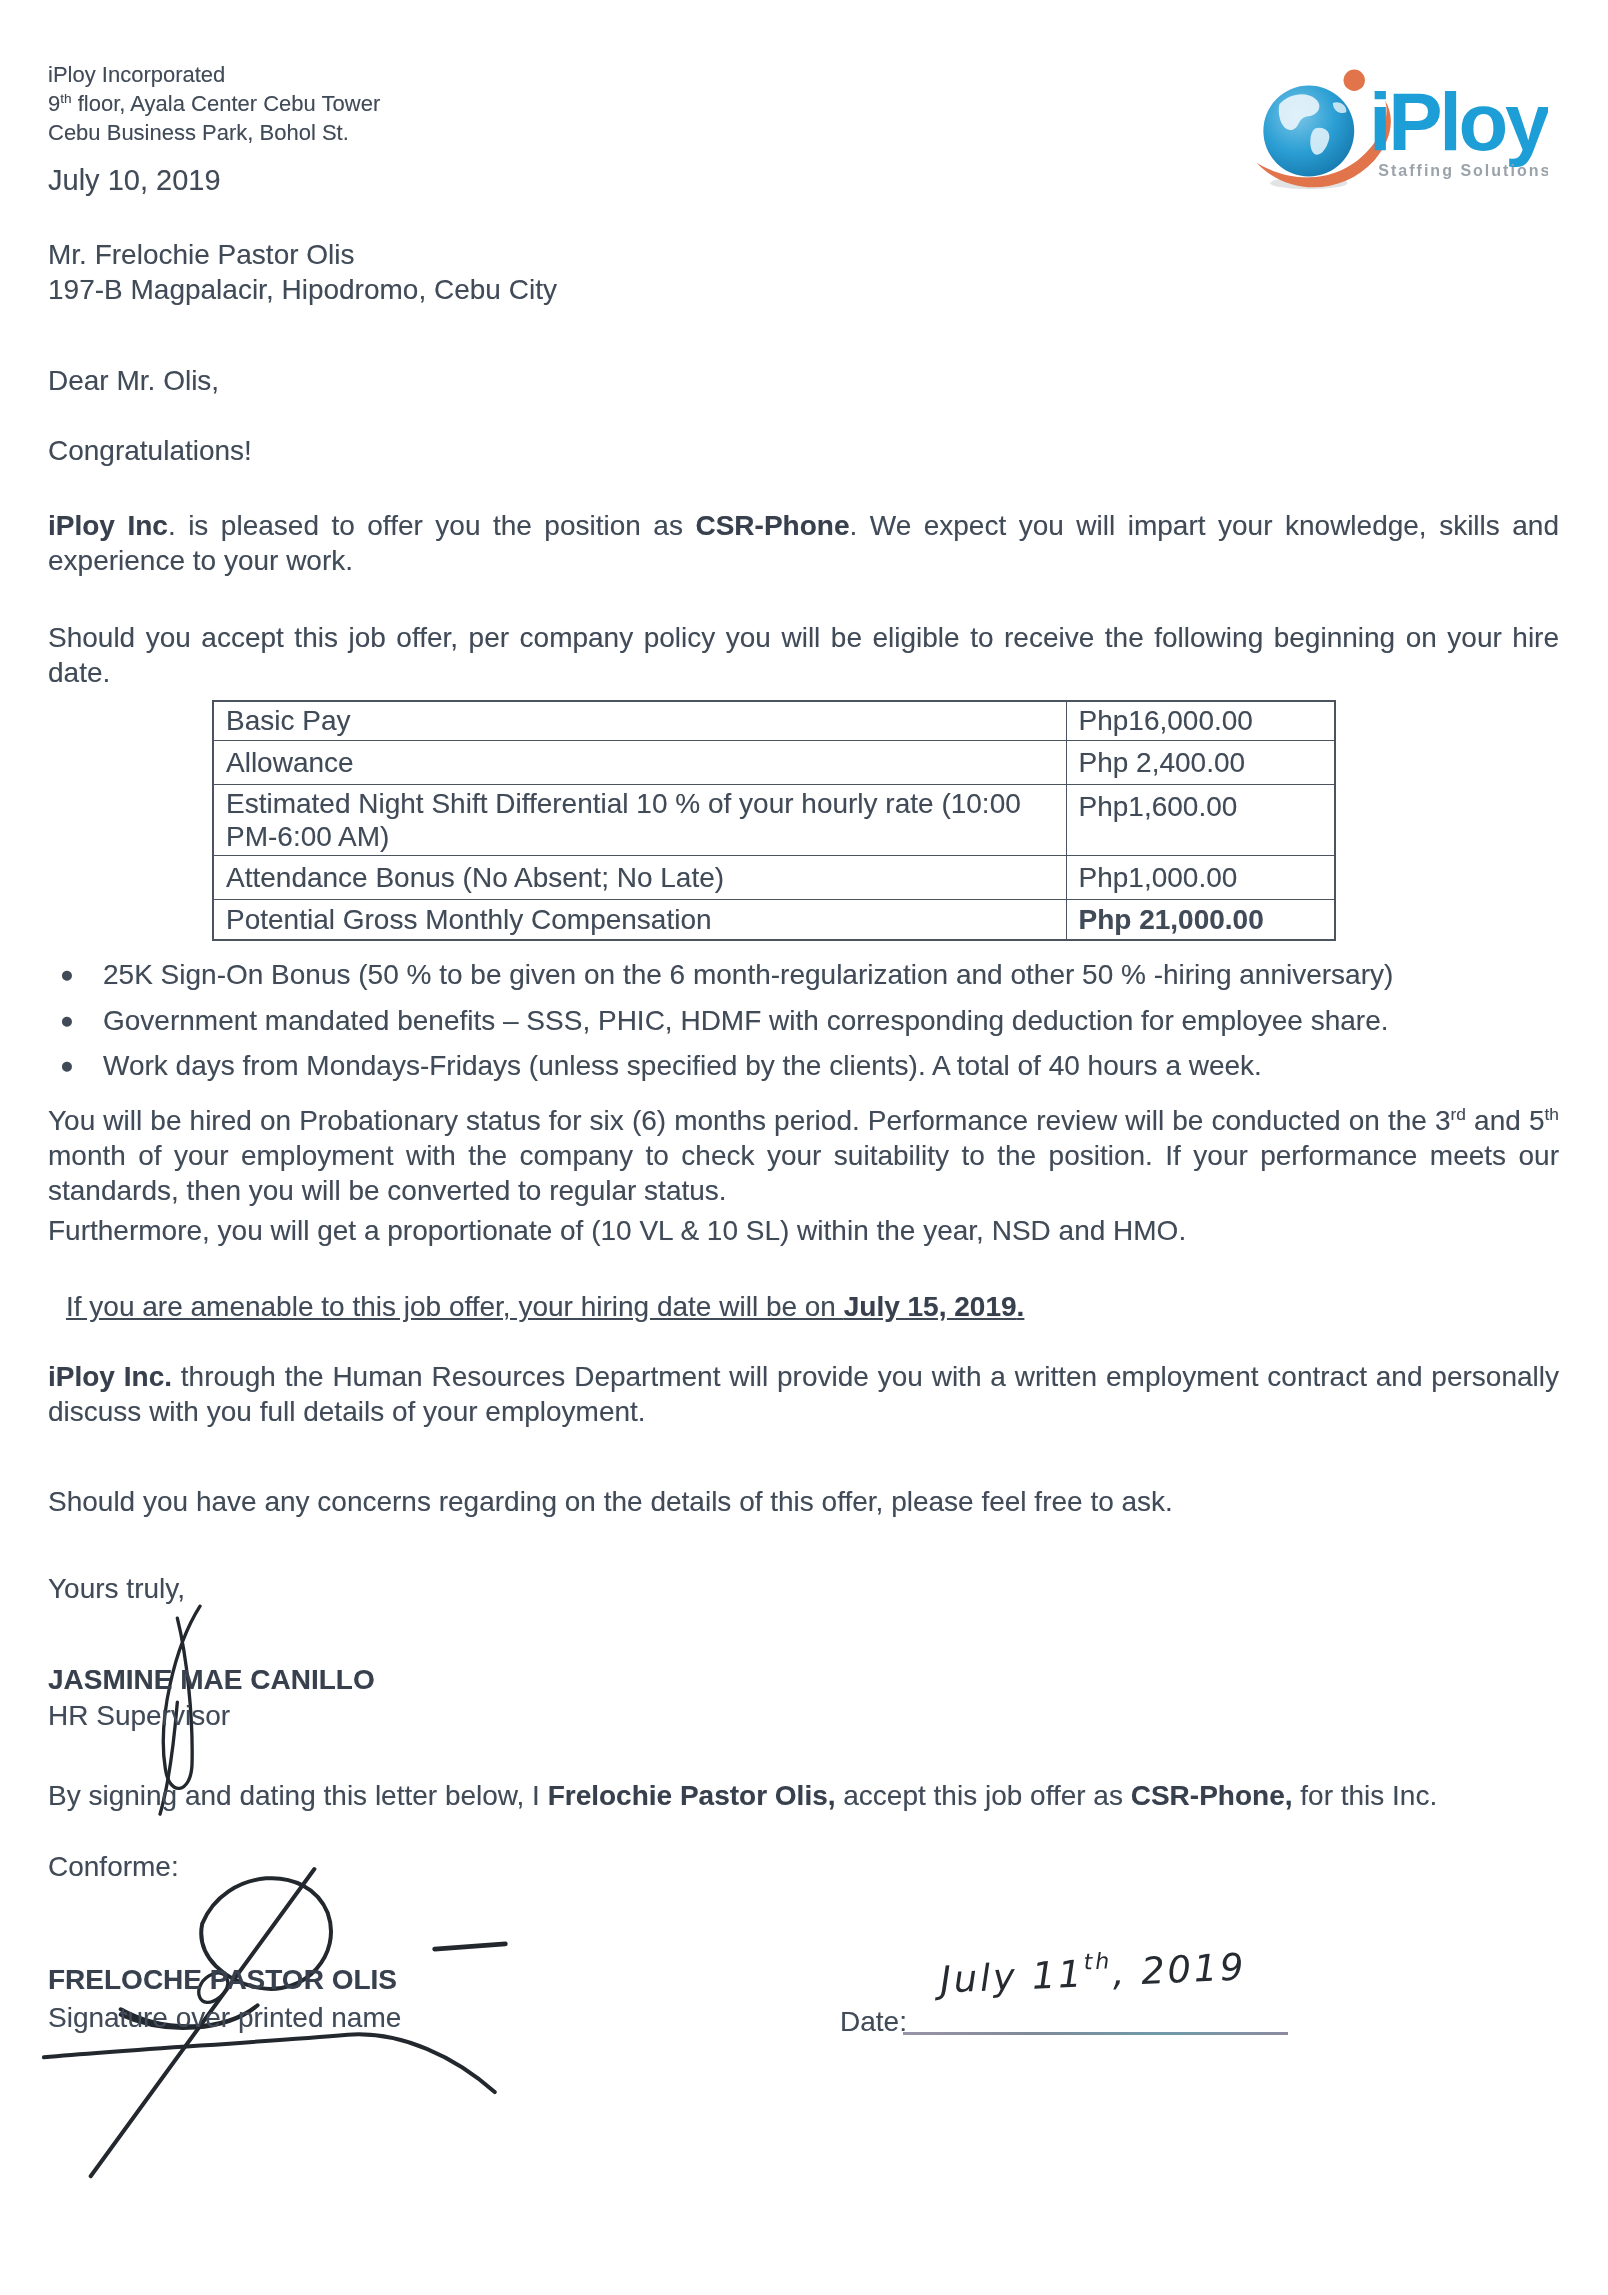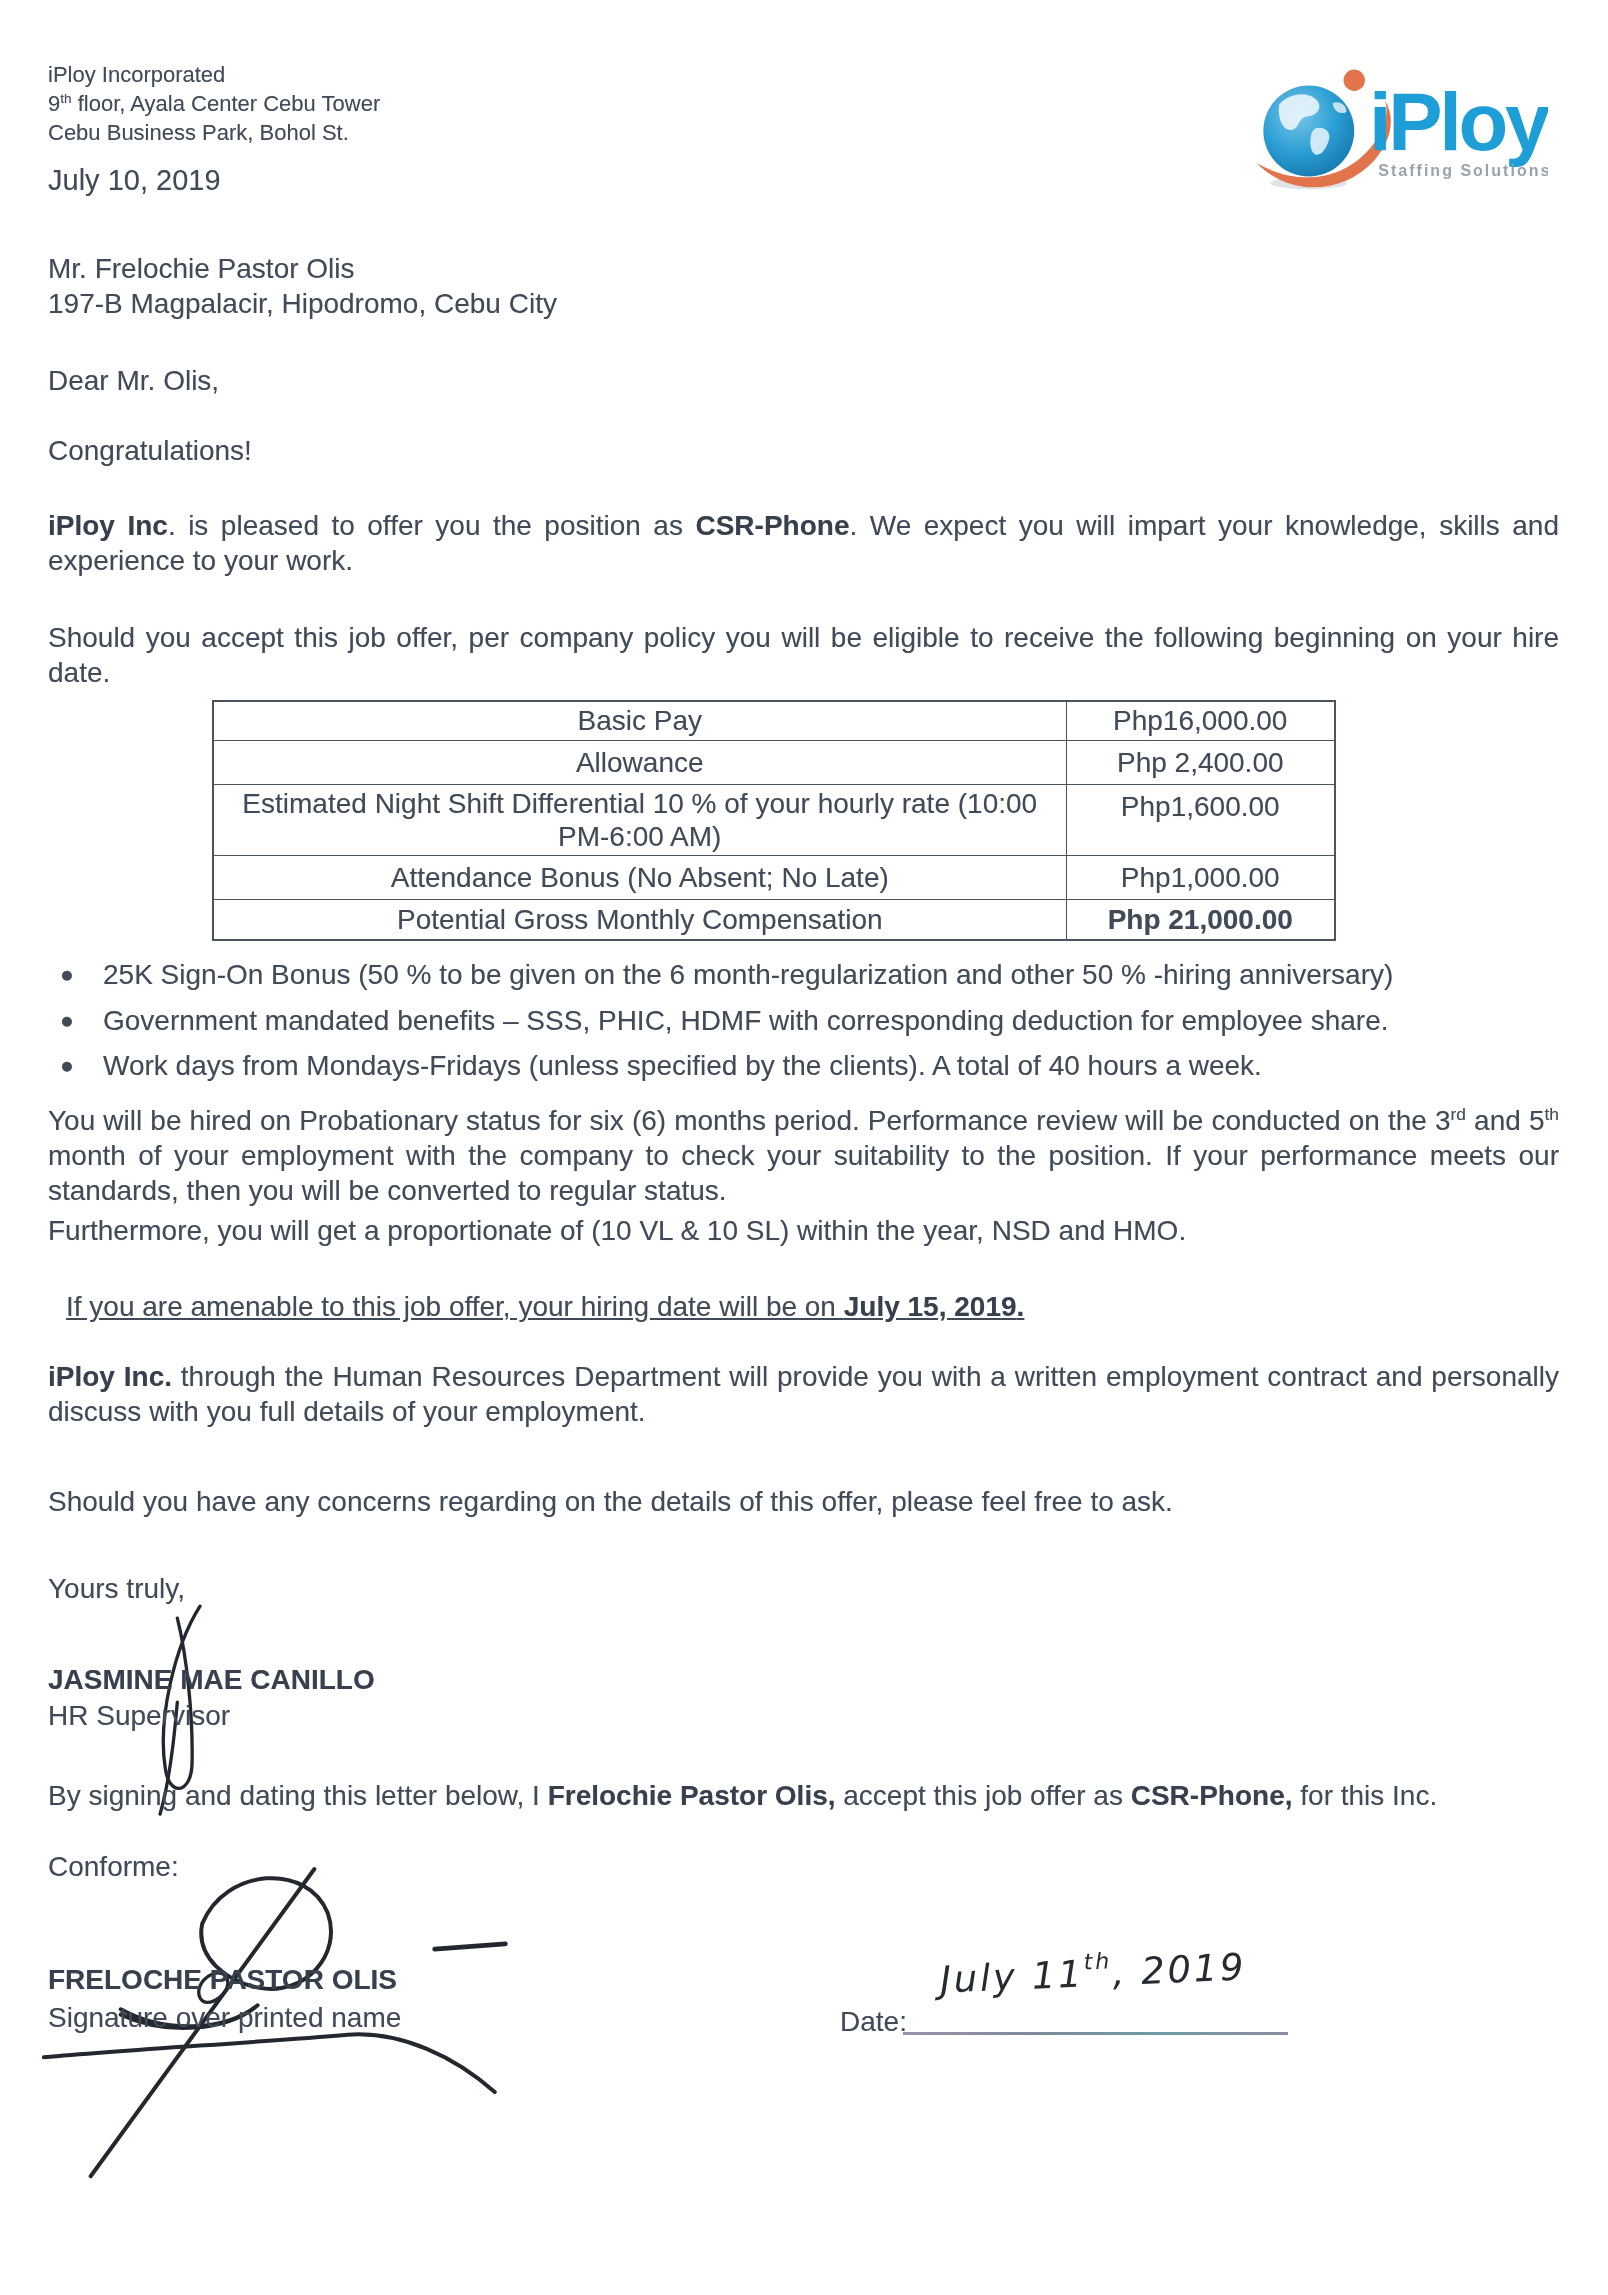--- a/index.html
+++ b/index.html
@@ -20,23 +20,23 @@
   p { margin:0; }
   sup.s { font-size:62%; vertical-align:super; line-height:0; }
 
   
   .hdr { font-size:22px; line-height:29px; }
 
   
   table.comp { border-collapse:collapse; table-layout:fixed; }
   table.comp td {
     border:1.3px solid #4a535e;
-    text-align:center; vertical-align:middle;
+    text-align:left; vertical-align:middle;
     font-size:28px; line-height:33px;
-    padding:0 25px;
+    padding:0 12px;
     color:#414b58; text-shadow:0 0 0.7px rgba(65,75,88,0.35);
   }
   table.comp { border:2px solid #4a535e; }
   td.val-bold { font-weight:bold; color:#333c48; }
 
   
   .bullets { font-size:28px; }
   .bullet-row { display:flex; align-items:flex-start; margin-bottom:8.7px; }
   .bullet-dot { width:23px; margin-left:12px; margin-right:20px; font-size:23px; line-height:37px; }
   .bullet-text { flex:1; line-height:37px; }
@@ -96,21 +96,21 @@
         <path d="M4,148 C58,180 126,178 170,130 C194,104 203,76 196,54 C212,80 206,114 180,144 C132,196 52,198 4,148 Z" fill="#e2744b"></path>
         <circle cx="150" cy="24" r="16" fill="#e2744b"></circle>
       </g>
       <text x="172" y="128" class="logo-brand" font-size="122" fill="#1e9ed6">iPloy</text>
       <text x="186" y="168" class="logo-tag" font-size="24" fill="#9aa2aa">Staffing Solutions</text>
     </svg>
   </div>
 
   <div class="abs ink" style="left:48px; top:164px; font-size:29px;">July 10, 2019</div>
 
-  <div class="abs ink body-text" style="left:48px; top:251px;">
+  <div class="abs ink body-text" style="left:48px; top:237px;">
     <div>Mr. Frelochie Pastor Olis</div>
     <div>197-B Magpalacir, Hipodromo, Cebu City</div>
   </div>
 
   <div class="abs ink body-text" style="left:48px; top:363px;">Dear Mr. Olis,</div>
 
   <div class="abs ink body-text" style="left:48px; top:433px;">Congratulations!</div>
 
   <p class="abs ink body-text just" style="left:48px; top:508px;"><b>iPloy Inc</b><span>. is pleased to offer you the position as </span><b>CSR-Phone</b><span>. We expect you will impart your knowledge, skills and experience to your work.</span></p>
 

